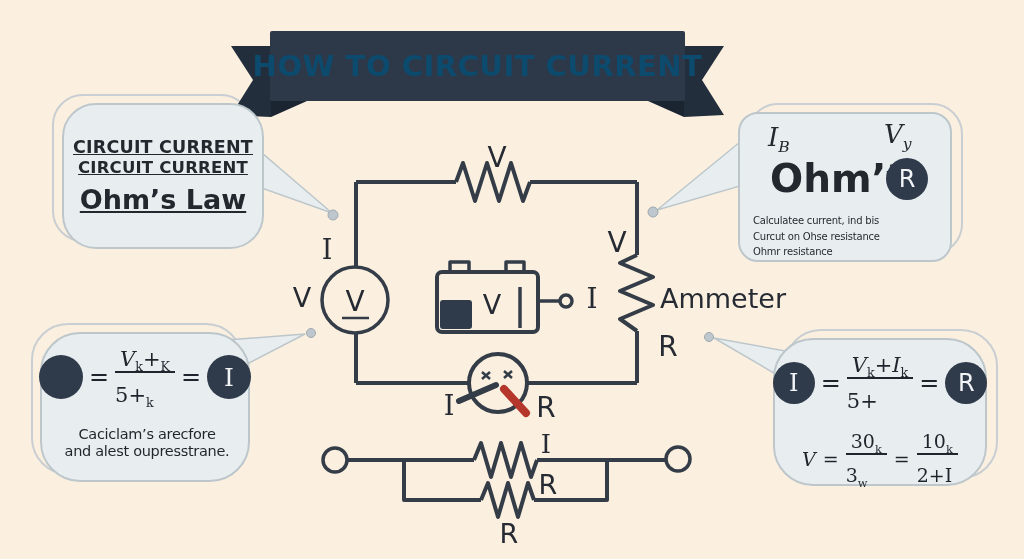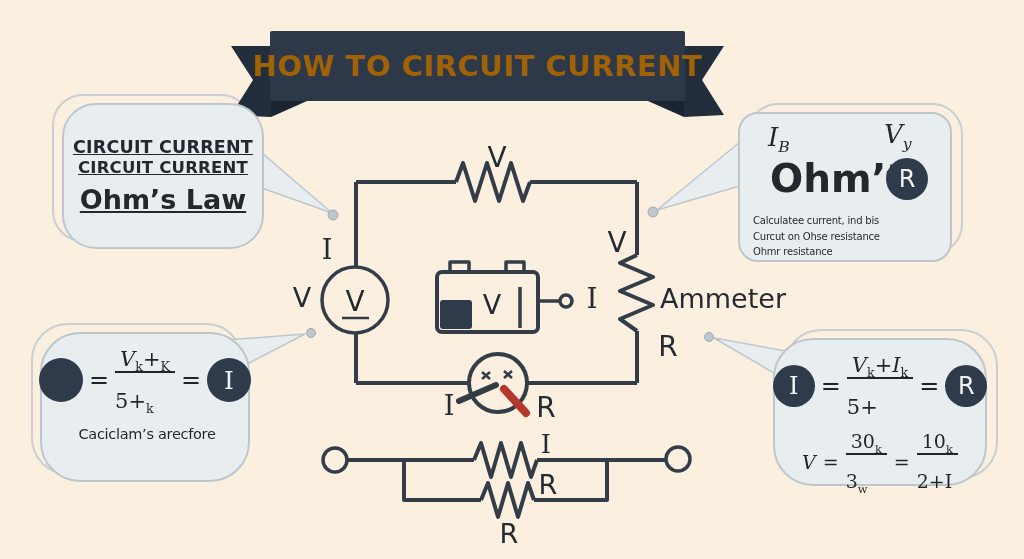--- a/index.html
+++ b/index.html
@@ -3,21 +3,21 @@
 <meta charset="utf-8">
 <style>
   html,body{margin:0;padding:0;}
   .stage{position:relative;width:1024px;height:559px;background:#fbf0e0;overflow:hidden;
          font-family:"DejaVu Sans",sans-serif;color:#23282f;}
   .layer{position:absolute;left:0;top:0;}
 
   
   .banner-title{position:absolute;left:270px;top:31px;width:415px;height:70px;
     display:flex;align-items:center;justify-content:center;
-    color:#a16207;font-size:29px;font-weight:600;letter-spacing:.5px;white-space:nowrap;}
+    color:#0c4a6e;font-size:29px;font-weight:600;letter-spacing:.5px;white-space:nowrap;}
 
   
   .callout{position:absolute;background:#e8eef0;border:2px solid #bdc7cb;box-sizing:border-box;}
   .co-tl{left:62px;top:103px;width:202px;height:146px;border-radius:34px;
     display:flex;flex-direction:column;align-items:center;justify-content:center;text-align:center;text-decoration:underline;}
   .co-tl .l1{font-size:17.5px;font-weight:600;letter-spacing:.2px;}
   .co-tl .l2{font-size:16.5px;font-weight:600;letter-spacing:.2px;margin-top:1px;}
   .co-tl .hd{font-size:27px;font-weight:700;margin-top:7px;}
 
   .co-tr{left:738px;top:112px;width:214px;height:150px;border-radius:20px;}
@@ -34,21 +34,21 @@
   .co-bl .eqrow{top:14px;}
   .co-br .eqrow1{top:14px;}
   .co-br .eqrow2{top:92px;font-size:19px;gap:7px;}
   .badge{border-radius:50%;background:#2f3a4a;color:#f2f4f6;display:flex;align-items:center;justify-content:center;flex:0 0 auto;}
   .badge.b44{width:44px;height:44px;font-size:25px;}
   .badge.b42{width:42px;height:42px;font-size:24px;}
   .badge.serif{font-family:"DejaVu Serif",serif;}
   .badge.sans{font-family:"DejaVu Sans",sans-serif;}
   .frac{display:inline-flex;flex-direction:column;line-height:1.05;}
   .frac .num{border-bottom:2.5px solid #20252d;padding:0 5px 1px;}
-  .frac .den{padding-top:1px;margin-top:16px;}
+  .frac .den{padding-top:11px;}
   .f21{font-size:21px;} .f19{font-size:19px;}
   .frac i{font-style:italic;}
   sub{font-size:60%;line-height:0;}
   .co-bl .body{position:absolute;left:6px;top:92px;width:198px;text-align:center;
                font-size:14.5px;line-height:17px;letter-spacing:-.3px;font-weight:500;color:#1f252b;}
 
   
   .svgtxt{font-family:"DejaVu Sans",sans-serif;fill:#262b33;}
   .svgserif{font-family:"DejaVu Serif",serif;fill:#262b33;}
 </style>
@@ -164,20 +164,21 @@
       <span>=</span>
       <span class="frac f21">
         <span class="num"><i>V</i><sub>k</sub><span>+</span><sub>K</sub></span>
         <span class="den"><span>5+</span><sub>k</sub></span>
       </span>
       <span>=</span>
       <span class="badge serif b44">I</span>
     </div>
     <div class="body">
       <div>Caciclam’s arecfore</div>
+      <div>and alest oupresstrane.</div>
     </div>
   </div>
 
   <div class="callout co-br">
     <div class="eqrow eqrow1">
       <span class="badge serif b42">I</span>
       <span>=</span>
       <span class="frac f21">
         <span class="num"><i>V</i><sub>k</sub><span>+</span><i>I</i><sub>k</sub></span>
         <span class="den">5+</span>

